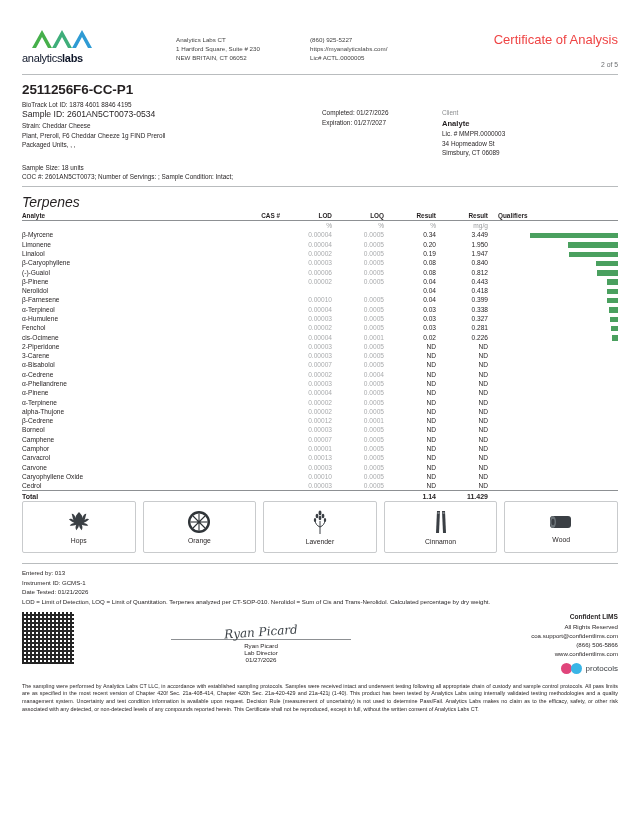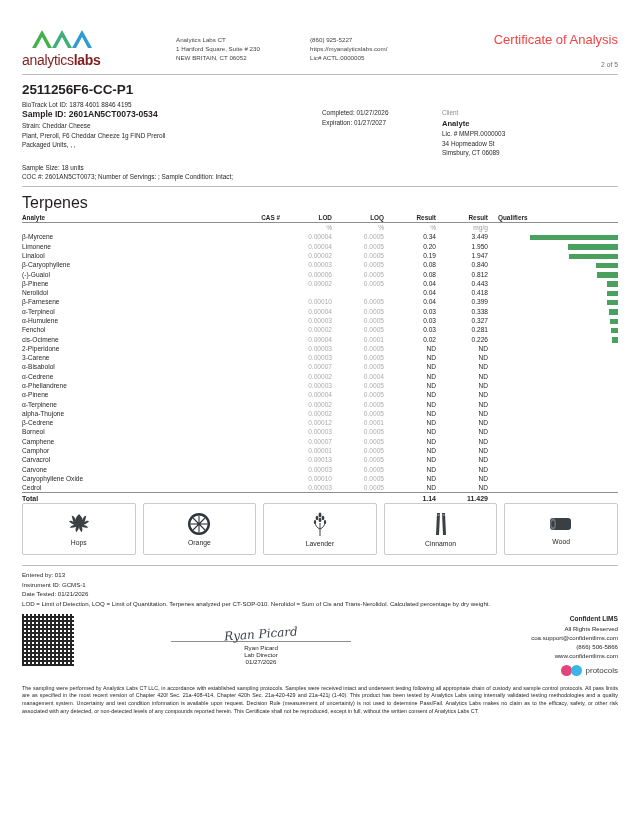--- a/index.html
+++ b/index.html
@@ -26,23 +26,23 @@
     align-items: flex-start;
     justify-content: space-between;
     padding-bottom: 6px;
   }
   .logo-block { width: 120px; }
   .logo-mark {
     display: block;
     margin-left: 8px;
   }
   .logo-text {
-    font-size: 14px;
+    font-size: 11px;
     letter-spacing: -0.3px;
-    color: #7f1d1d;
+    color: #0f172a;
     margin-top: 2px;
   }
   .logo-text b { font-weight: 700; }
   .lab-address {
     font-size: 6.2px;
     line-height: 1.45;
     color: #444;
     margin-left: 34px;
     margin-top: 10px;
     width: 120px;
@@ -77,35 +77,36 @@
     letter-spacing: -0.1px;
   }
   .info-grid {
     display: flex;
     font-size: 6.4px;
     line-height: 1.5;
   }
   .info-col-a { width: 300px; }
   .info-col-b { width: 120px; }
   .info-col-c { width: 160px; }
-  .bigline { font-size: 8.6px; font-weight: 700; }
+  .bigline { font-size: 8.6px; font-weight: 400; }
   .client-label { color:#8b8d8f; }
   .client-name { font-weight:700; font-size:7.6px; }
   .info-foot {
     font-size: 6.4px;
     line-height: 1.5;
     margin-top: 5px;
   }
 
   
   .section-title {
-    font-size: 16px;
+    font-size: 14px;
     font-weight: 400;
     color: #231f20;
     margin: 7px 0 2px 0;
+    font-style: italic;
   }
 
   
   table.terp { width: 100%; border-collapse: collapse; }
   table.terp th {
     font-size: 6.4px;
     font-weight: 700;
     text-align: right;
     padding: 0 0 1px 0;
     color: #231f20;

